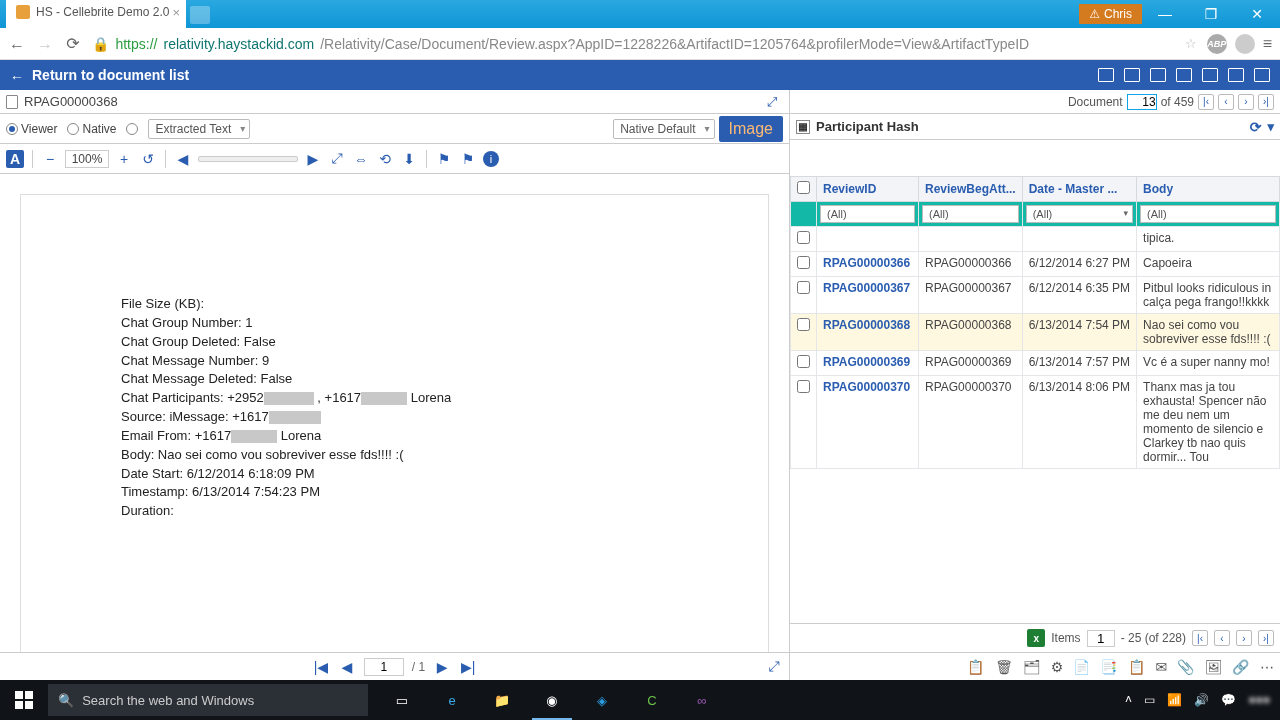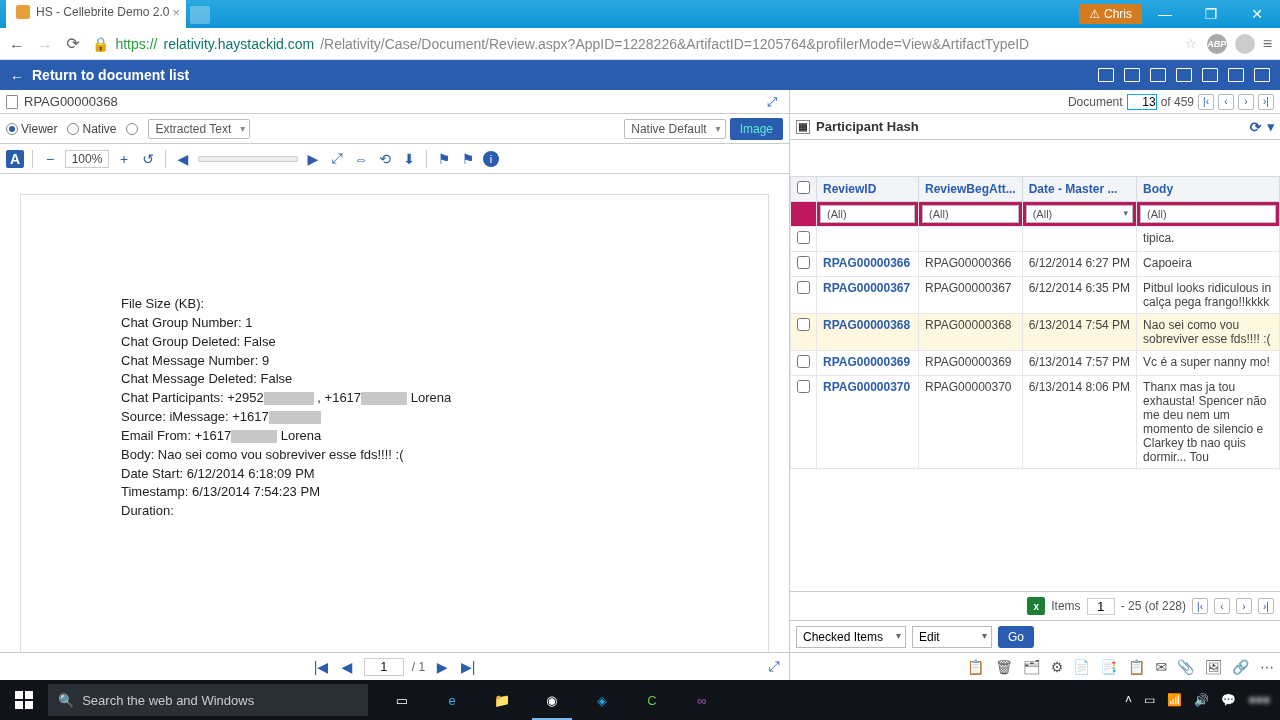--- a/index.html
+++ b/index.html
@@ -43,21 +43,21 @@
 .doc-header .expand { margin-left:auto; width:16px; height:16px; color:#2a5db0; }
 
 
 .viewer-row { height: 30px; border-bottom: 1px solid #ccc; display: flex; align-items: center; padding: 0 6px; gap: 4px; }
 .radio { display:inline-flex; align-items:center; gap:3px; font-size:12px; color:#444; margin-right:6px;}
 .radio .r { width:12px; height:12px; border:1px solid #888; border-radius:50%; display:inline-flex; align-items:center; justify-content:center;}
 .radio.sel .r::after { content:""; width:6px; height:6px; background:#2a5db0; border-radius:50%; }
 .select { border:1px solid #bbb; padding:2px 18px 2px 6px; font-size:12px; color:#555; border-radius:2px; background:#fff; position:relative; }
 .select::after { content:"▾"; position:absolute; right:4px; color:#888; font-size:10px; top:3px;}
 .viewer-row .spacer { flex:1; }
-.btn-blue { background:#2a5db0; color:#5eead4; padding:4px 10px; border-radius:2px; font-size:12px; }
+.btn-blue { background:#2a5db0; color:#fdba74; padding:4px 10px; border-radius:2px; font-size:16px; }
 
 
 .viewer-tb { height: 30px; border-bottom: 1px solid #ccc; display: flex; align-items: center; padding: 0 6px; gap: 6px; color:#2a5db0; }
 .tb-btn { width:18px; height:18px; display:flex; align-items:center; justify-content:center; font-size:14px; color:#2a5db0;}
 .tb-sep { width:1px; height:18px; background:#ccc; margin:0 2px;}
 .zoom-box { border:1px solid #ccc; padding:1px 4px; font-size:12px; color:#444; width:44px; text-align:center;}
 .page-slider { width:100px; height:6px; background:#eee; border:1px solid #ccc; border-radius:2px; }
 
 
 .doc-body { flex:1; overflow:auto; background:#fff; position:relative; }
@@ -83,21 +83,21 @@
 
 
 .grid { flex:1; overflow:auto; border-bottom:1px solid #ccc; font-size:12px;}
 .grid table { border-collapse: collapse; width: 100%; margin-top: 36px; }
 .grid th { background:#f2f4f7; border:1px solid #d6d9de; padding:4px 6px; text-align:left; color:#2a5db0; font-weight:600; font-size:12px; white-space:nowrap; overflow:hidden;}
 .grid td { border:1px solid #e4e6ea; padding:4px 6px; vertical-align:top; color:#444; }
 .grid td.link { color:#2a5db0; font-weight:600; }
 .grid tr.sel td { background:#fff8e0; }
 .grid .chk-cell { width:26px; text-align:center; }
 .grid input[type=checkbox] { width:13px; height:13px; }
-.filter-row td { background:#be185d; padding:3px;}
+.filter-row td { background:#14b8a6; padding:3px;}
 .filter-row .fbox { border:1px solid #bbb; padding:2px 16px 2px 6px; font-size:11px; color:#555; position:relative; background:#fff;}
 .filter-row .fbox.dd::after { content:"▾"; position:absolute; right:4px; font-size:9px; color:#666;}
 
 
 .grid-pager { height:28px; border-top:none; display:flex; align-items:center; justify-content:flex-end; padding:0 6px; gap:6px; font-size:12px; color:#555;}
 .grid-pager .xls { width:18px; height:18px; background:#1e7e34; color:#fff; font-size:10px; display:flex; align-items:center; justify-content:center; font-weight:bold; border-radius:2px;}
 .grid-pager input { width:28px; text-align:center; border:1px solid #ccc;}
 
 
 .checked-row { height:32px; border-top:1px solid #ccc; display:flex; align-items:center; padding:0 6px; gap:6px;}
@@ -343,25 +343,20 @@
       <div class="xls">x</div>
       <span>Items</span>
       <input value="1" style="">
       <span>- 25 (of 228)</span>
       <div class="nav-mini">|‹</div>
       <div class="nav-mini">‹</div>
       <div class="nav-mini">›</div>
       <div class="nav-mini">›|</div>
     </div>
 
-    <div class="checked-row">
-      <div class="sel2" style="width:110px">Checked Items</div>
-      <div class="sel2" style="width:80px">Edit</div>
-      <div class="go-btn">Go</div>
-    </div>
 
     <div class="icon-row">
       <span>📋</span>
       <span>🗑</span>
       <span>🗂</span>
       <span>⚙</span>
       <span>📄</span>
       <span>📑</span>
       <span>📋</span>
       <span>✉</span>

